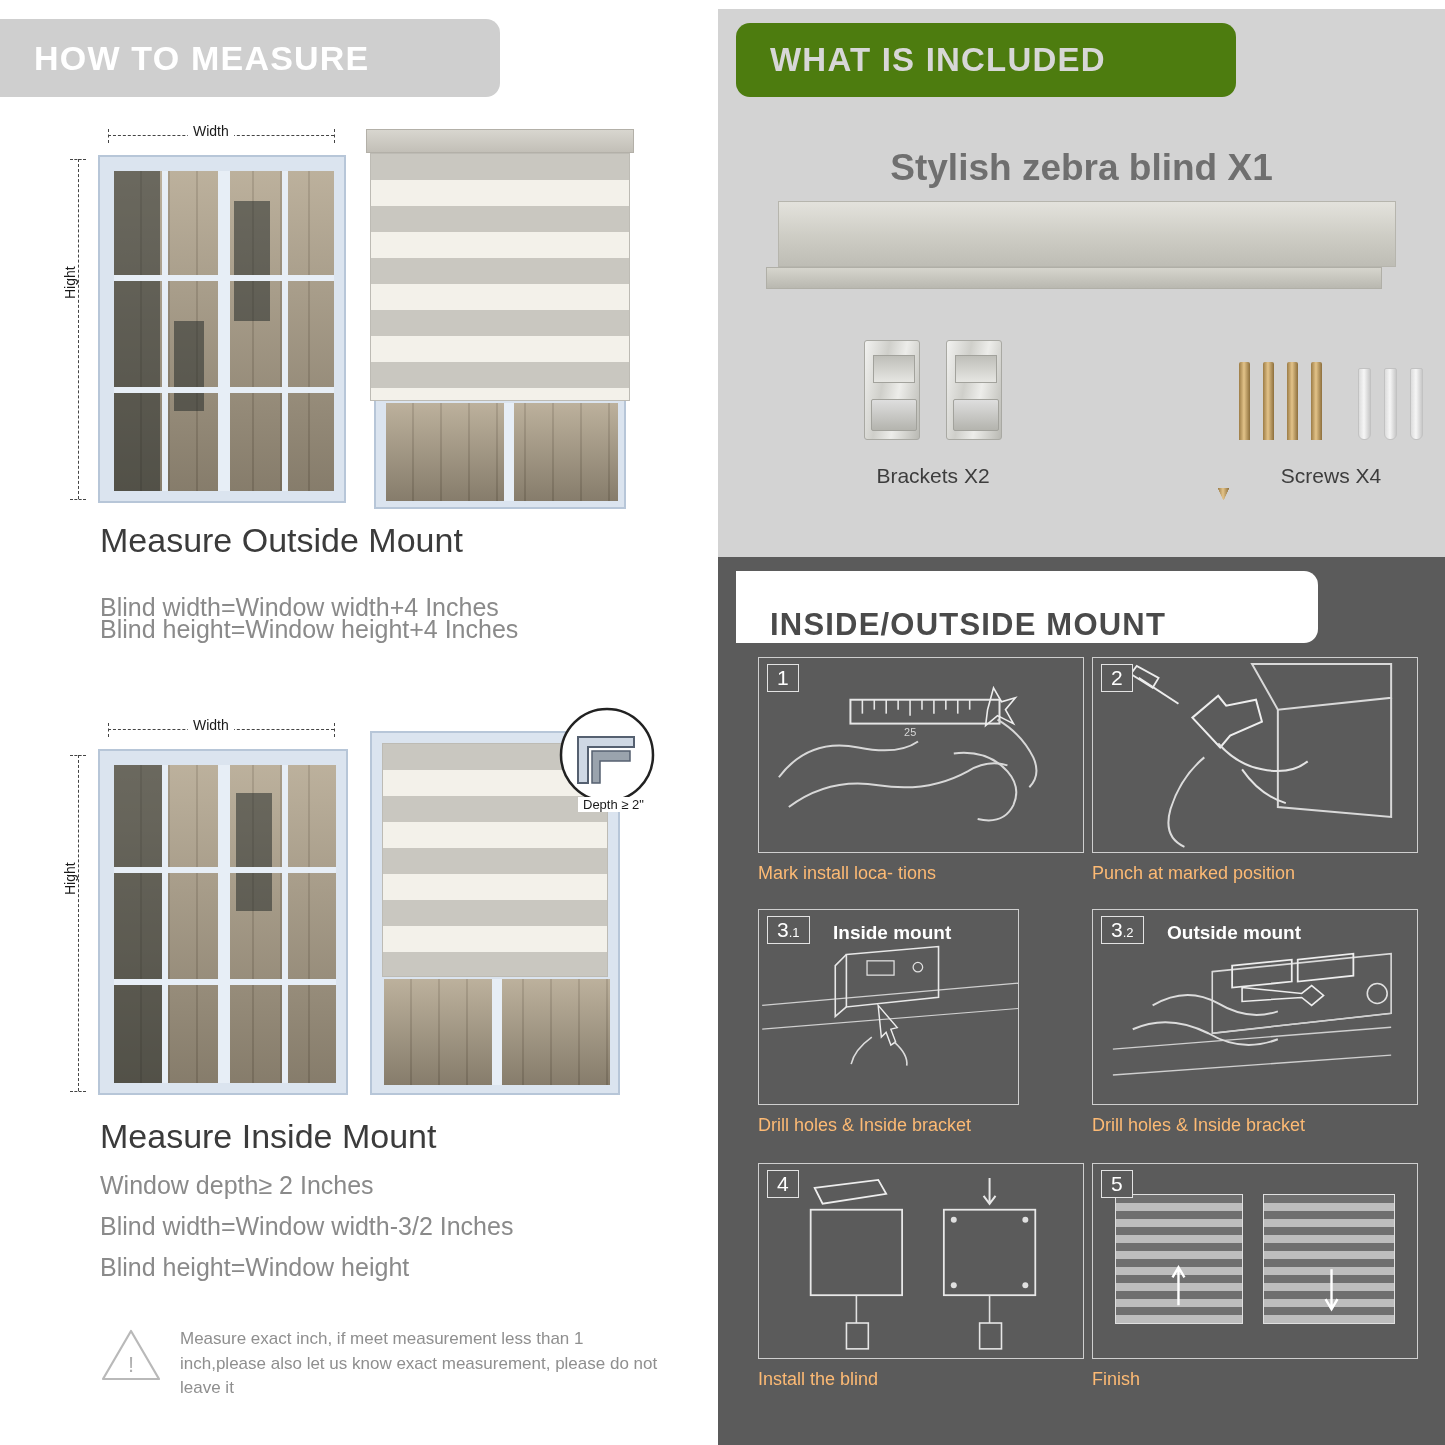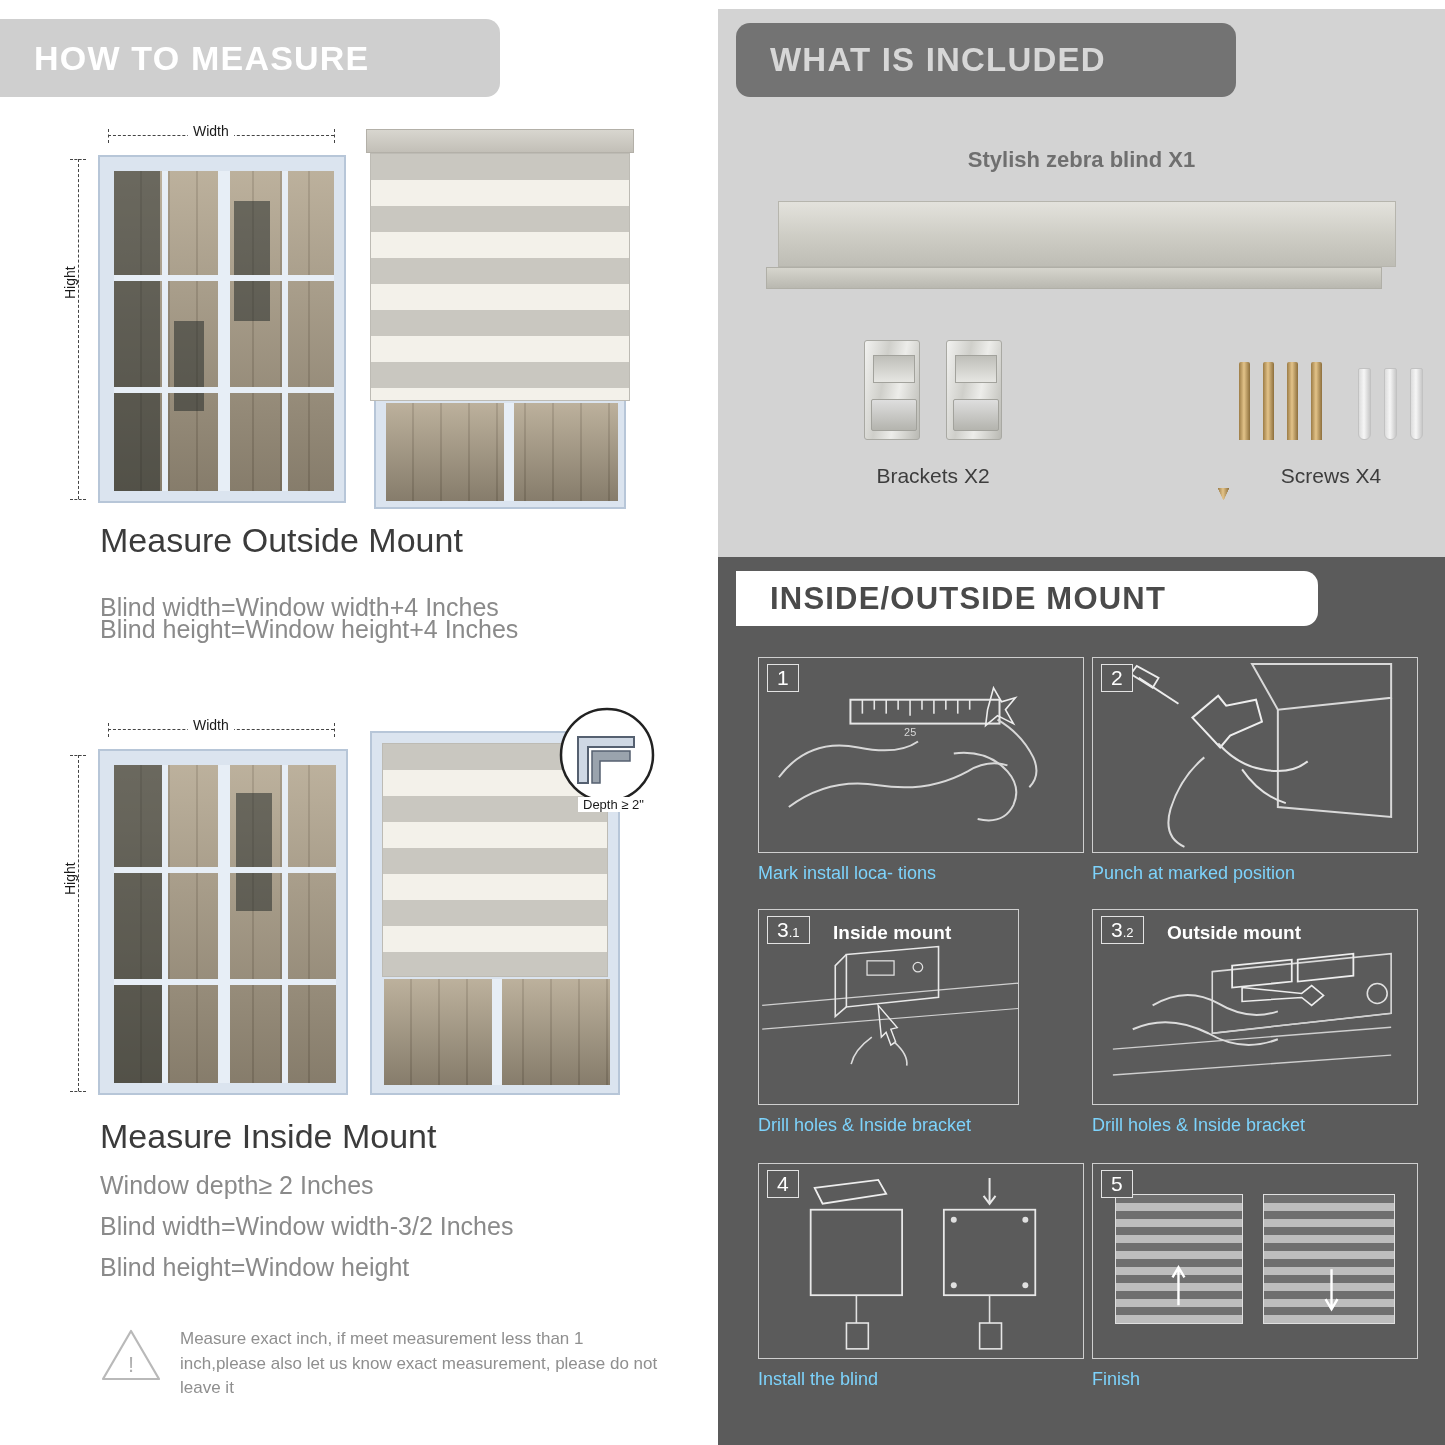--- a/index.html
+++ b/index.html
@@ -108,27 +108,27 @@
   .warn-tri { width: 62px; height: 56px; position: relative; flex: none; }
   .warn-text { font-size: 17px; color: #8f8f8f; line-height: 1.45; }
 
   
   .right-top {
     position: absolute; left: 718px; top: 0; width: 727px; height: 548px;
     background: #d3d3d3;
   }
   #included-banner {
     position: absolute; left: 18px; top: 14px; width: 500px; height: 74px;
-    background: #737373; border-radius: 14px 14px 14px 14px;
+    background: #4d7c0f; border-radius: 14px 14px 14px 14px;
     display: flex; align-items: center;
   }
   #included-banner .banner-text { color: #d7d7d7; font-size: 33px; }
   .incl-title {
     position: absolute; top: 138px; width: 100%; text-align: center;
-    font-size: 22px; font-weight: bold; color: #6f6f6f;
+    font-size: 37px; font-weight: bold; color: #6f6f6f;
   }
   .headrail {
     position: absolute; left: 48px; top: 192px; width: 630px; height: 96px;
   }
   .headrail .bar-top {
     position: absolute; left: 12px; top: 0; right: 0; height: 66px;
     background: linear-gradient(180deg,#e3e2dc 0%,#cdccc4 55%,#bebdb5 100%);
     border: 1px solid #b6b5ad;
   }
   .headrail .bar-bot {
@@ -177,43 +177,43 @@
     border: 1px solid #c2c2c2;
     border-radius: 2px 2px 6px 6px;
   }
 
   
   .right-bot {
     position: absolute; left: 718px; top: 548px; width: 727px; height: 897px;
     background: #5b5b5b;
   }
   #mount-banner {
-    position: absolute; left: 18px; top: 14px; width: 582px; height: 55px;
+    position: absolute; left: 18px; top: 14px; width: 582px; height: 72px;
     background: #ffffff; border-radius: 0 14px 14px 0;
-    display: flex; align-items: center;
+    display: flex; align-items: flex-end;
   }
   #mount-banner .banner-text { color: #4a4a4a; font-size: 31px; }
 
   .step {
     position: absolute;
     border: 1.6px solid #cfcfcf;
     background: #5b5b5b;
   }
   .step-num {
     position: absolute; left: 8px; top: 6px;
     border: 1.6px solid #e3e3e3; color: #ffffff;
     font-size: 21px; padding: 1px 9px; background: #5b5b5b;
   }
   .step-num .sub { font-size: 13px; }
   .step-inline-label {
     position: absolute; left: 74px; top: 12px;
     color: #ffffff; font-size: 19px; font-weight: bold;
   }
   .step-caption {
-    position: absolute; color: #7dd3fc; font-size: 18px;
+    position: absolute; color: #fdba74; font-size: 18px;
   }
   .sketch { position: absolute; inset: 0; }
 
   .blind-mini {
     position: absolute;
     border: 1.6px solid #e0e0e0;
     background: repeating-linear-gradient(180deg,#6f6f6f 0 8px,#bdbdbd 8px 16px);
   }
 </style>
 </head>

